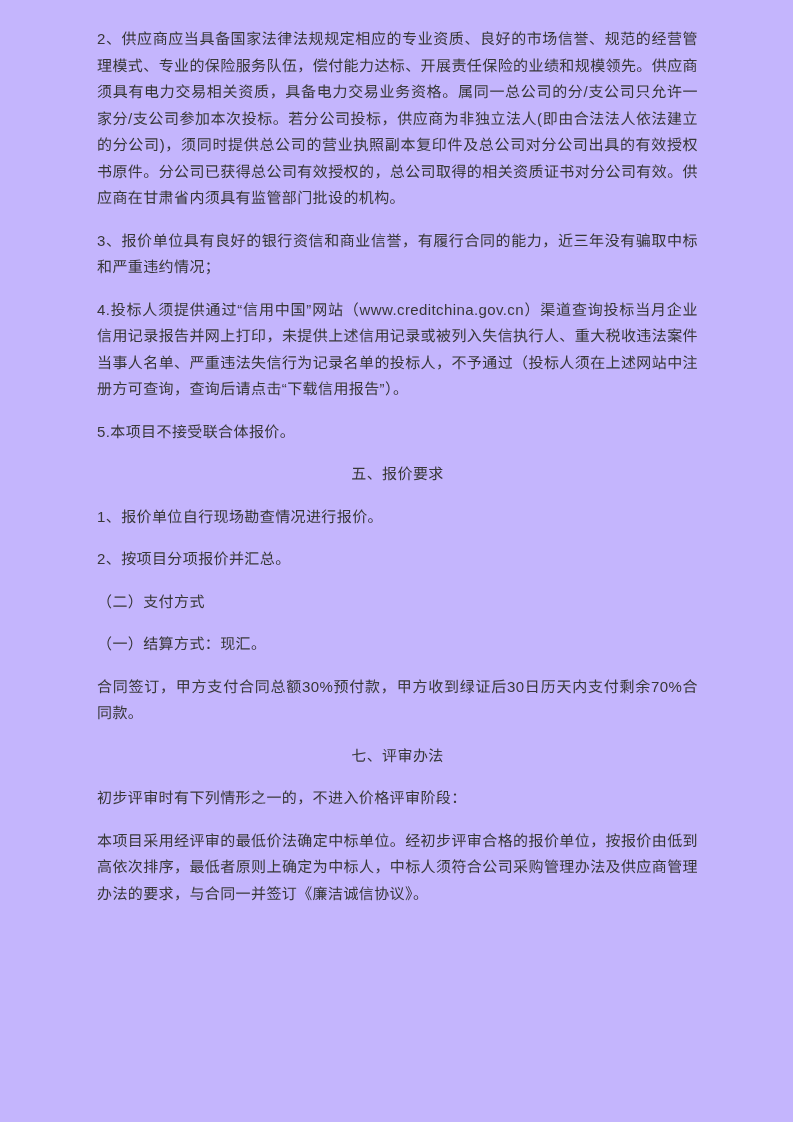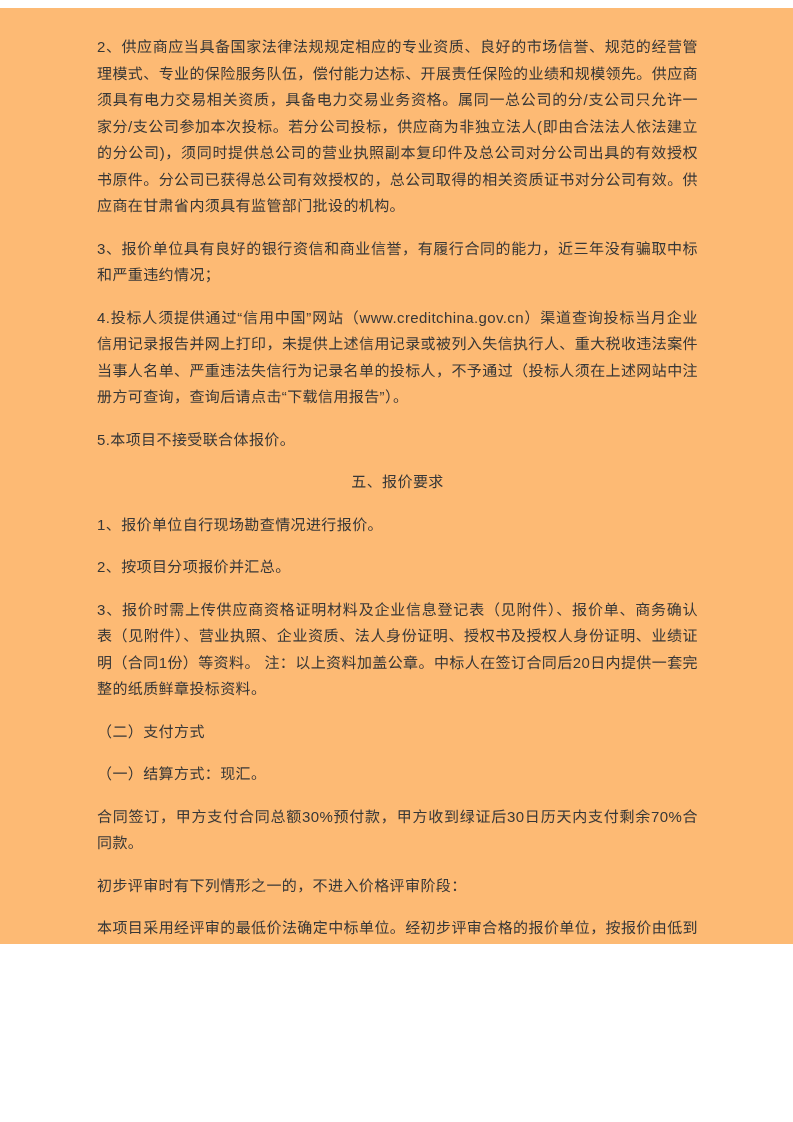--- a/index.html
+++ b/index.html
@@ -3,23 +3,23 @@
 <meta charset="utf-8">
 <style>
   html, body {
     margin: 0;
     padding: 0;
     background: #ffffff;
   }
   .page {
     position: relative;
     width: 793px;
-    height: 936px;
-    margin: 8px auto;
-    background: #fdba74;
+    height: 1122px;
+    margin: 0 auto;
+    background: #c4b5fd;
     overflow: hidden;
     font-family: "Liberation Sans", "DejaVu Sans", sans-serif;
   }
   .content {
     position: absolute;
     top: 26px;
     left: 97px;
     width: 601px;
     color: #373737;
   }
@@ -42,20 +42,20 @@
 
 <div class="page">
   <div class="content">
     <p>2、供应商应当具备国家法律法规规定相应的专业资质、良好的市场信誉、规范的经营管理模式、专业的保险服务队伍，偿付能力达标、开展责任保险的业绩和规模领先。供应商须具有电力交易相关资质，具备电力交易业务资格。属同一总公司的分/支公司只允许一家分/支公司参加本次投标。若分公司投标，供应商为非独立法人(即由合法法人依法建立的分公司)，须同时提供总公司的营业执照副本复印件及总公司对分公司出具的有效授权书原件。分公司已获得总公司有效授权的，总公司取得的相关资质证书对分公司有效。供应商在甘肃省内须具有监管部门批设的机构。</p>
     <p>3、报价单位具有良好的银行资信和商业信誉，有履行合同的能力，近三年没有骗取中标和严重违约情况；</p>
     <p>4.投标人须提供通过“信用中国”网站（www.creditchina.gov.cn）渠道查询投标当月企业信用记录报告并网上打印，未提供上述信用记录或被列入失信执行人、重大税收违法案件当事人名单、严重违法失信行为记录名单的投标人，不予通过（投标人须在上述网站中注册方可查询，查询后请点击“下载信用报告”）。</p>
     <p>5.本项目不接受联合体报价。</p>
     <p class="section-heading">五、报价要求</p>
     <p>1、报价单位自行现场勘查情况进行报价。</p>
     <p>2、按项目分项报价并汇总。</p>
-    <p>3、报价时需上传供应商资格证明材料及企业信息登记表（见附件）、报价单、商务确认表（见附件）、营业执照、企业资质、法人身份证明、授权书及授权人身份证明、业绩证明（合同1份）等资料。 注：以上资料加盖公章。中标人在签订合同后20日内提供一套完整的纸质鲜章投标资料。</p>
     <p>（二）支付方式</p>
     <p>（一）结算方式：现汇。</p>
     <p>合同签订，甲方支付合同总额30%预付款，甲方收到绿证后30日历天内支付剩余70%合同款。</p>
+    <p class="section-heading">七、评审办法</p>
     <p>初步评审时有下列情形之一的，不进入价格评审阶段：</p>
     <p>本项目采用经评审的最低价法确定中标单位。经初步评审合格的报价单位，按报价由低到高依次排序，最低者原则上确定为中标人，中标人须符合公司采购管理办法及供应商管理办法的要求，与合同一并签订《廉洁诚信协议》。</p>
   </div>
 </div>
 
 </body></html>

